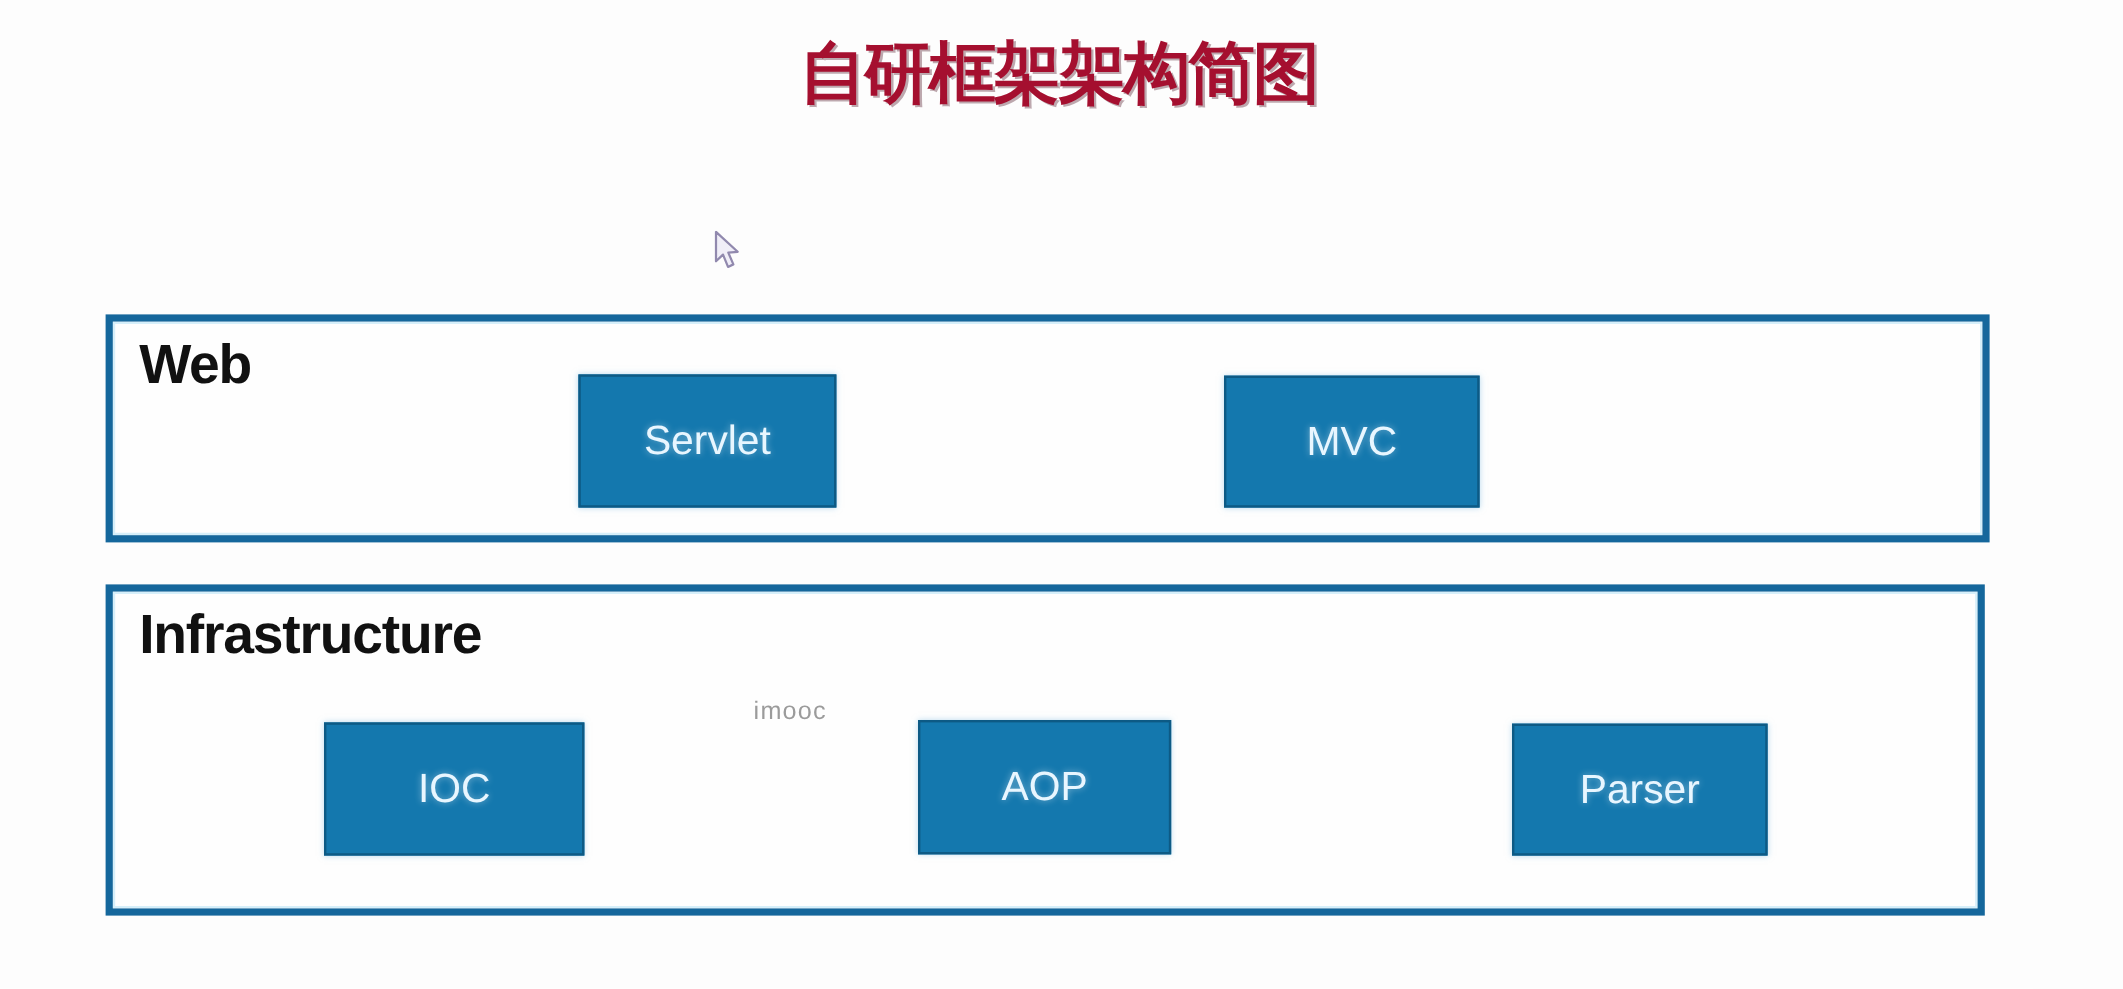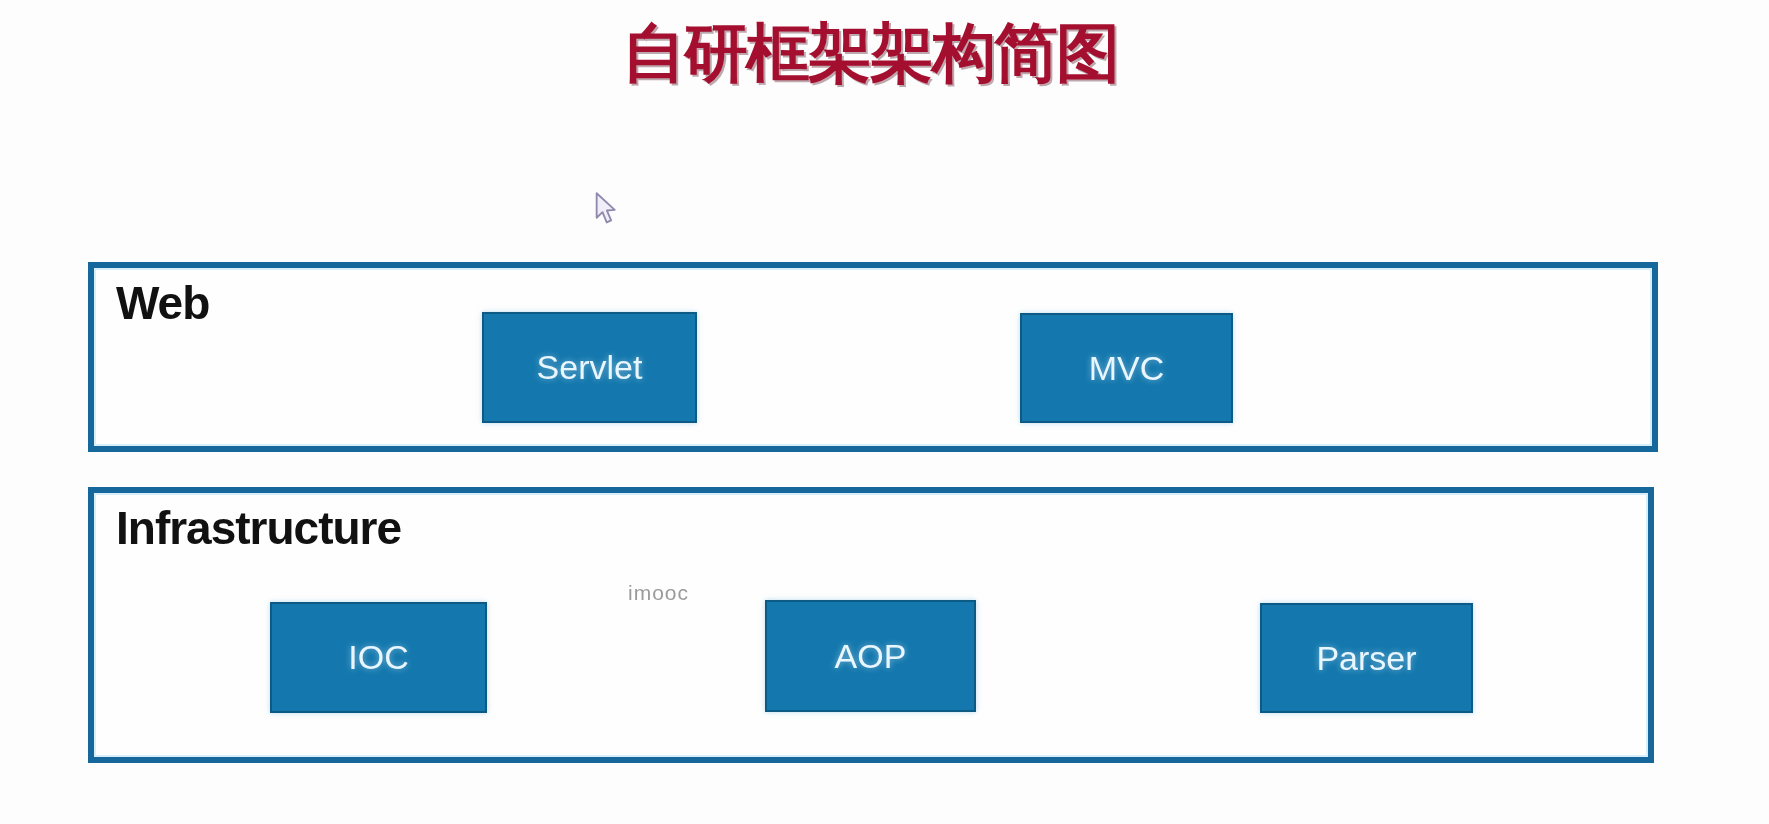--- a/index.html
+++ b/index.html
@@ -13,23 +13,23 @@
     height: 824px;
     background: #fdfdfd;
     overflow: hidden;
     font-family: "Liberation Sans", sans-serif;
   }
   .title {
     position: absolute;
     top: 18px;
     left: 0;
     width: 1740px;
-    margin: 0;
+    margin: 12px;
     text-align: center;
-    font-size: 64px;
+    font-size: 56px;
     line-height: 1.1;
     font-weight: bold;
     color: #a50f2f;
     text-shadow: 2px 2px 0 rgba(70, 10, 25, 0.35);
     letter-spacing: -2px;
   }
   .layer {
     position: absolute;
     border: 6px solid #15679c;
     background: #fefefe;

